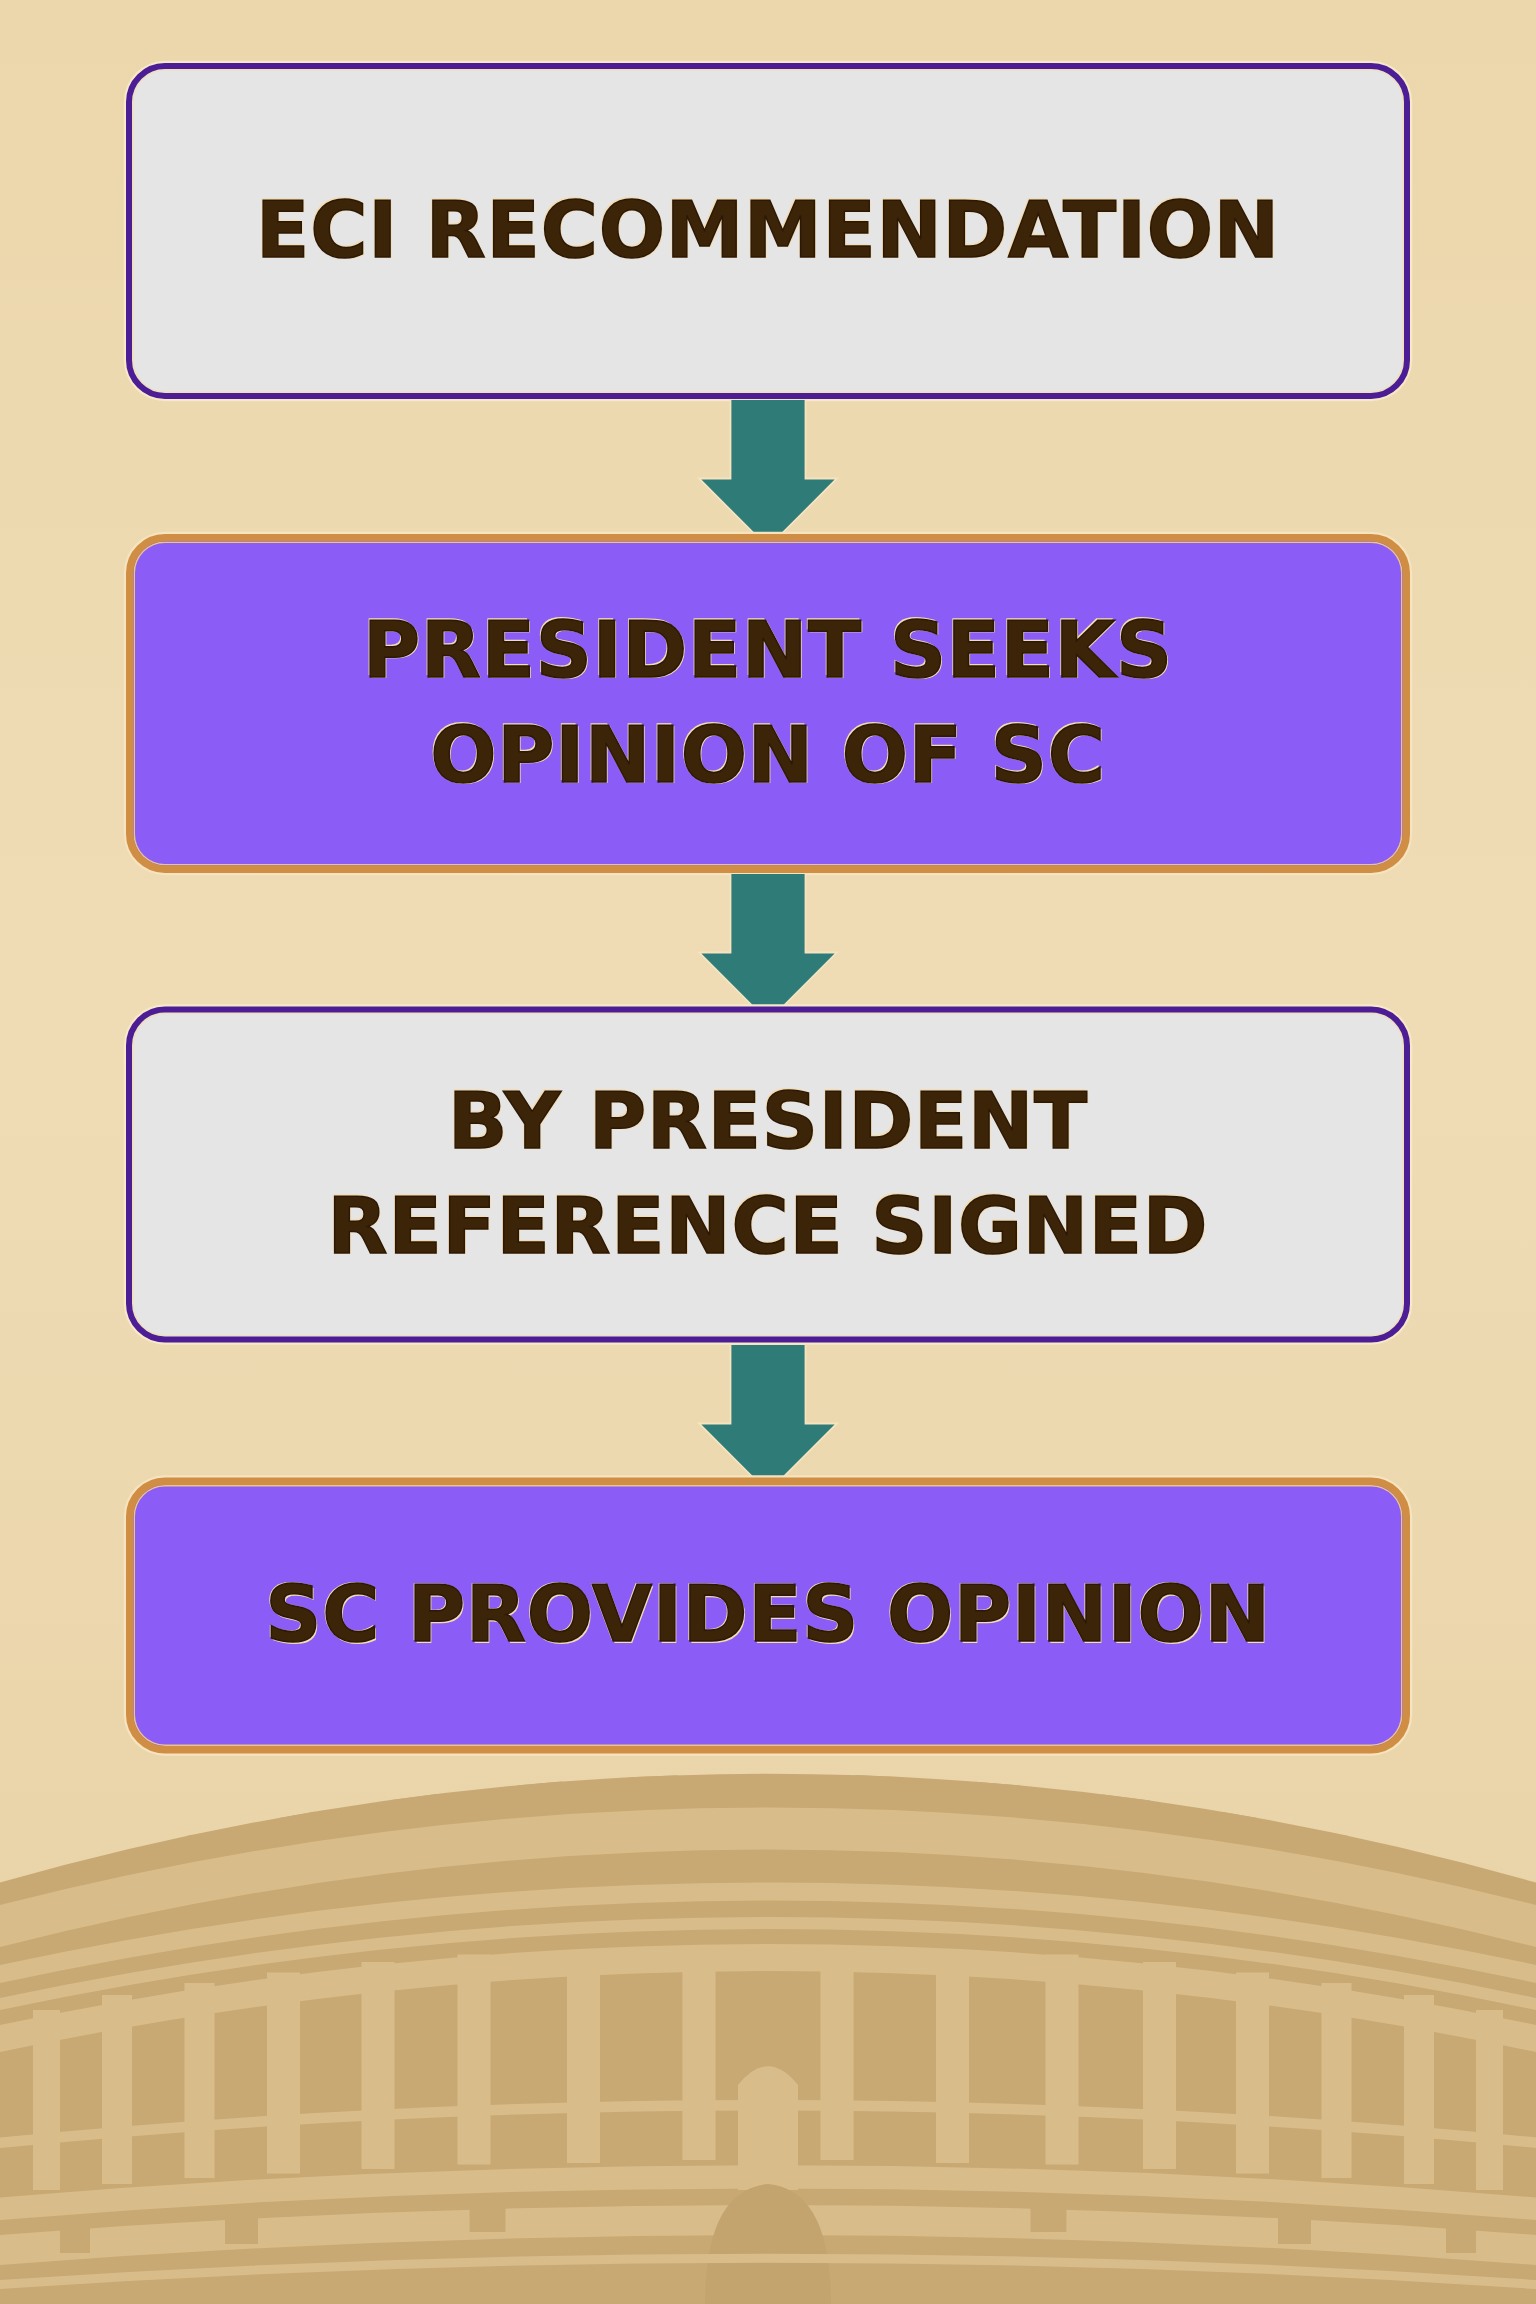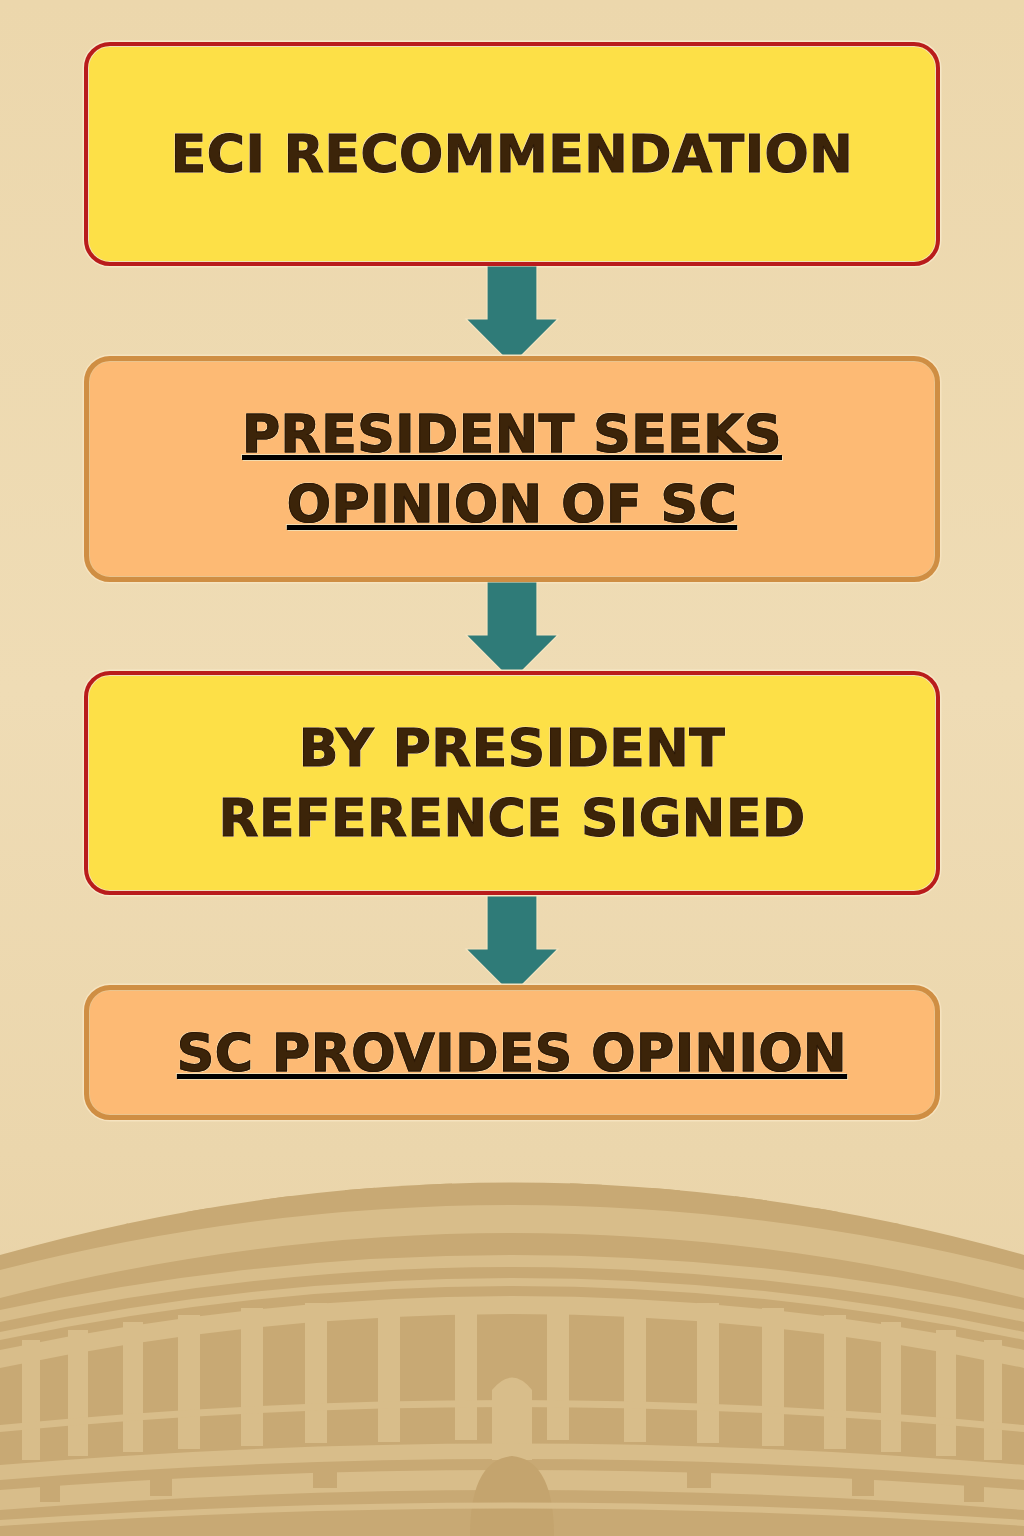--- a/index.html
+++ b/index.html
@@ -19,29 +19,28 @@
       left: 84px;
       width: 856px;
       box-sizing: border-box;
       border-radius: 26px;
       display: flex;
       align-items: center;
       justify-content: center;
       text-align: center;
     }
     .flow-box.neutral {
-      background: #fde047;
-      border: 4px solid #b91c1c;
+      background: #e5e5e5;
+      border: 4px solid #4c1d95;
       box-shadow: 0 0 0 1.5px #f6e8c8, inset 0 0 0 1px #f0dfba;
     }
     .flow-box.highlight {
-      background: #fdba74;
+      background: #8b5cf6;
       border: 5px solid #cf8e43;
       box-shadow: 0 0 0 1.5px #f6e3bf, inset 0 0 0 1px #eac48e;
-      text-decoration: underline;
     }
     .flow-text {
       color: #3c2409;
       font-weight: bold;
       font-size: 52px;
       line-height: 70px;
       letter-spacing: 0.5px;
       text-transform: uppercase;
       -webkit-text-stroke: 1px #2c1806;
       text-shadow: 0 0 1px #f5e4c0, 1px 1px 0 #f3dcb0, -1px -1px 0 #f3dcb0;
@@ -95,21 +94,21 @@
     <span class="line">REFERENCE SIGNED</span>
   </div>
 </div>
 
 <div class="arrow" style="top:896px; height:100px;">
   <svg width="96" height="100" viewBox="0 0 96 100">
     <polygon points="23,0 73,0 73,53 94,53 48,99 2,53 23,53" fill="#2f7b78" stroke="#f5e4c0" stroke-width="1.2"></polygon>
   </svg>
 </div>
 
-<div class="flow-box highlight" style="top:985px; height:135px;">
+<div class="flow-box highlight" style="top:985px; height:184px;">
   <div class="flow-text">
     <span class="line">SC PROVIDES OPINION</span>
   </div>
 </div>
 
 <div class="building">
   <svg width="1024" height="376" viewBox="0 0 1024 376">
     <defs>
       <clipPath id="dome">
         <path d="M0,95 Q512,-50 1024,95 L1024,376 L0,376 Z"></path>

